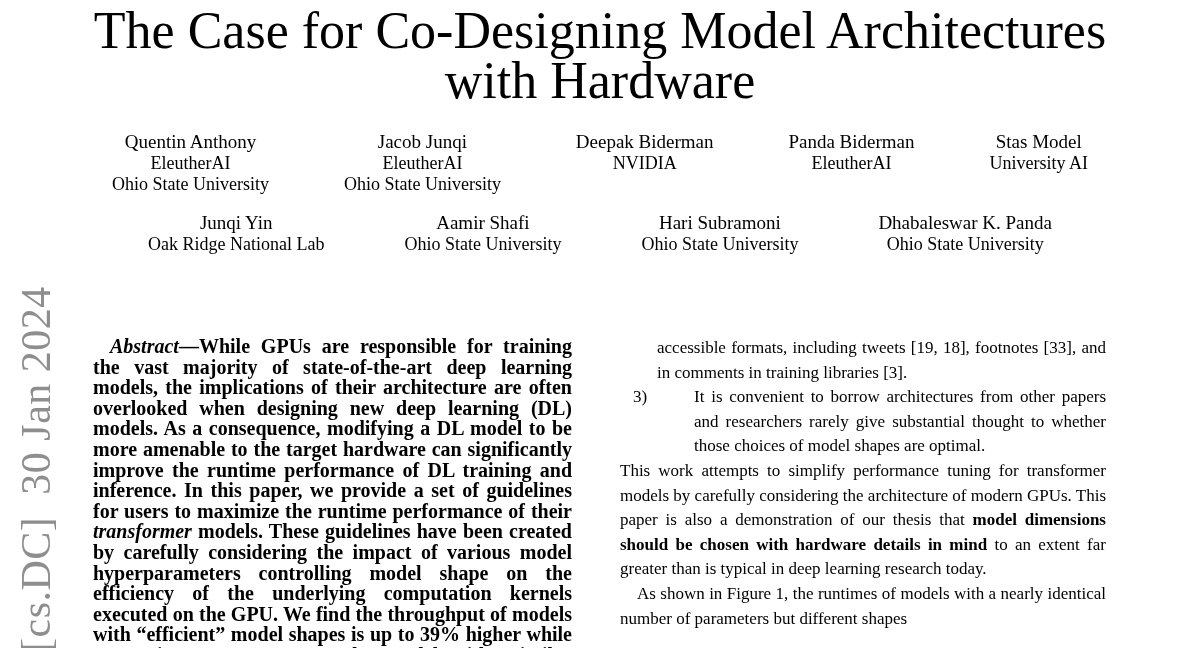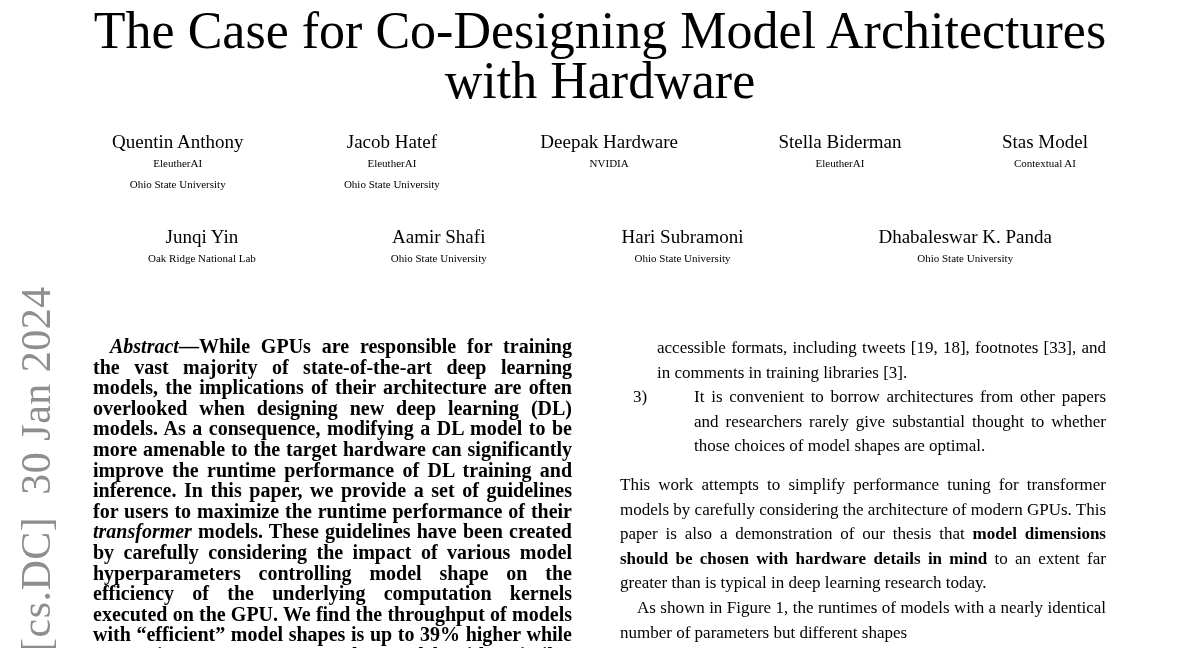--- a/index.html
+++ b/index.html
@@ -44,24 +44,24 @@
   
   .authors-row {
     position: absolute;
     left: 0;
     right: 0;
     display: flex;
     justify-content: space-between;
     text-align: center;
   }
   .authors-row-1 { top: 131px; padding: 0 112px; }
-  .authors-row-2 { top: 226px; padding: 0 148px; }
+  .authors-row-2 { top: 212px; padding: 0 148px; }
   .author-block { display: flex; flex-direction: column; align-items: center; }
   .author-name  { font-size: 19px; line-height: 22px; }
-  .author-affil { font-size: 11px; line-height: 21px; }
+  .author-affil { font-size: 18px; line-height: 21px; }
 
   
   .col {
     position: absolute;
     top: 336px;
     text-align: justify;
   }
   .col-left  { left: 93px;  width: 479px; }
   .col-right { left: 620px; width: 486px; }
 
@@ -70,21 +70,21 @@
     font-weight: 700;
     line-height: 20.6px;
     text-indent: 17px;
   }
 
   .col-right { font-size: 17px; line-height: 24.6px; }
   .list-continuation { margin-left: 37px; }
   .list-item { display: flex; }
   .list-item-number { flex: 0 0 24px; margin-left: 13px; text-align: left; }
   .list-item-text { flex: 1 1 auto; text-align: justify; margin-left: 37px; }
-  .para-noindent { margin-top: 14px; }
+  .para-noindent { margin-top: 0; }
   .para-indent { text-indent: 17px; }
 
   .run-b { font-weight: 700; }
   .run-i { font-style: italic; }
 </style>
 </head>
 <body>
 
 <div class="page">
 
@@ -95,35 +95,35 @@
     <span>with Hardware</span>
   </h1>
 
   <div class="authors-row authors-row-1">
     <div class="author-block">
       <div class="author-name">Quentin Anthony</div>
       <div class="author-affil">EleutherAI</div>
       <div class="author-affil">Ohio State University</div>
     </div>
     <div class="author-block">
-      <div class="author-name">Jacob Hatef</div>
+      <div class="author-name">Jacob Junqi</div>
       <div class="author-affil">EleutherAI</div>
       <div class="author-affil">Ohio State University</div>
     </div>
     <div class="author-block">
-      <div class="author-name">Deepak Hardware</div>
+      <div class="author-name">Deepak Biderman</div>
       <div class="author-affil">NVIDIA</div>
     </div>
     <div class="author-block">
-      <div class="author-name">Stella Biderman</div>
+      <div class="author-name">Panda Biderman</div>
       <div class="author-affil">EleutherAI</div>
     </div>
     <div class="author-block">
       <div class="author-name">Stas Model</div>
-      <div class="author-affil">Contextual AI</div>
+      <div class="author-affil">University AI</div>
     </div>
   </div>
 
   <div class="authors-row authors-row-2">
     <div class="author-block">
       <div class="author-name">Junqi Yin</div>
       <div class="author-affil">Oak Ridge National Lab</div>
     </div>
     <div class="author-block">
       <div class="author-name">Aamir Shafi</div>

